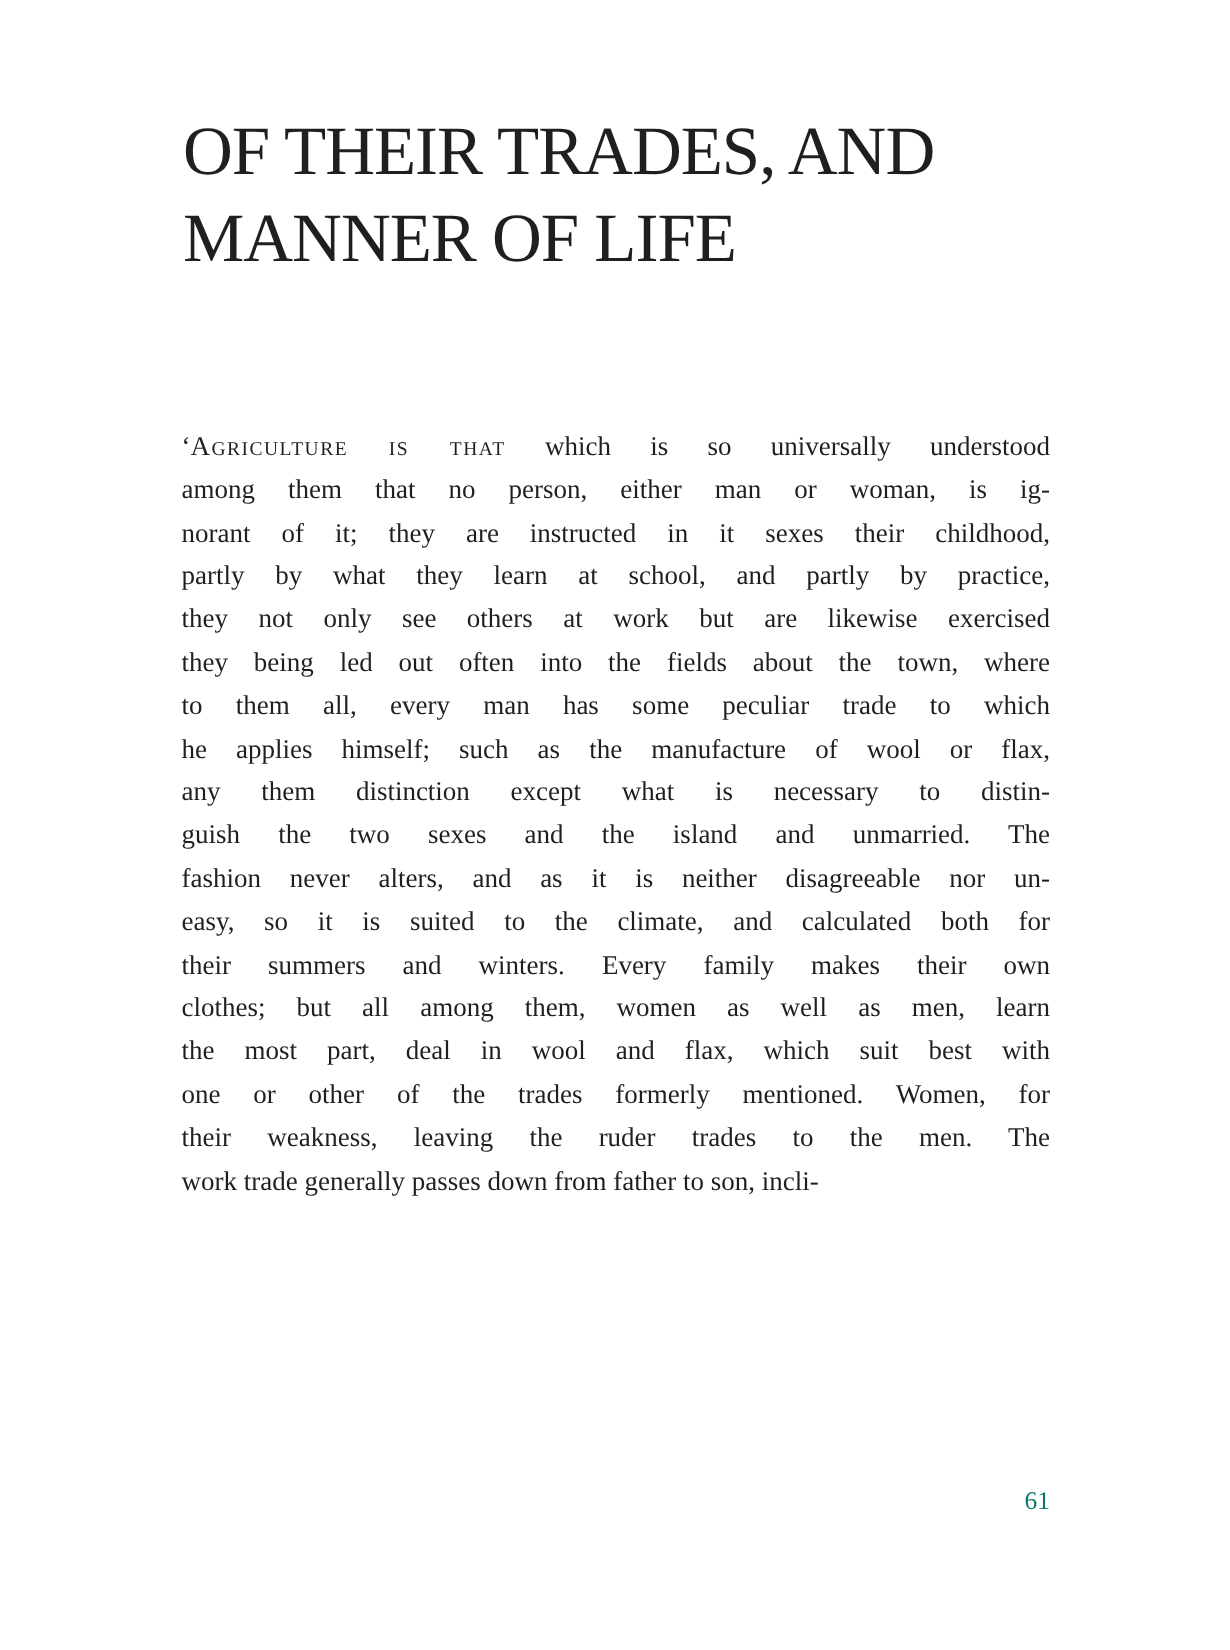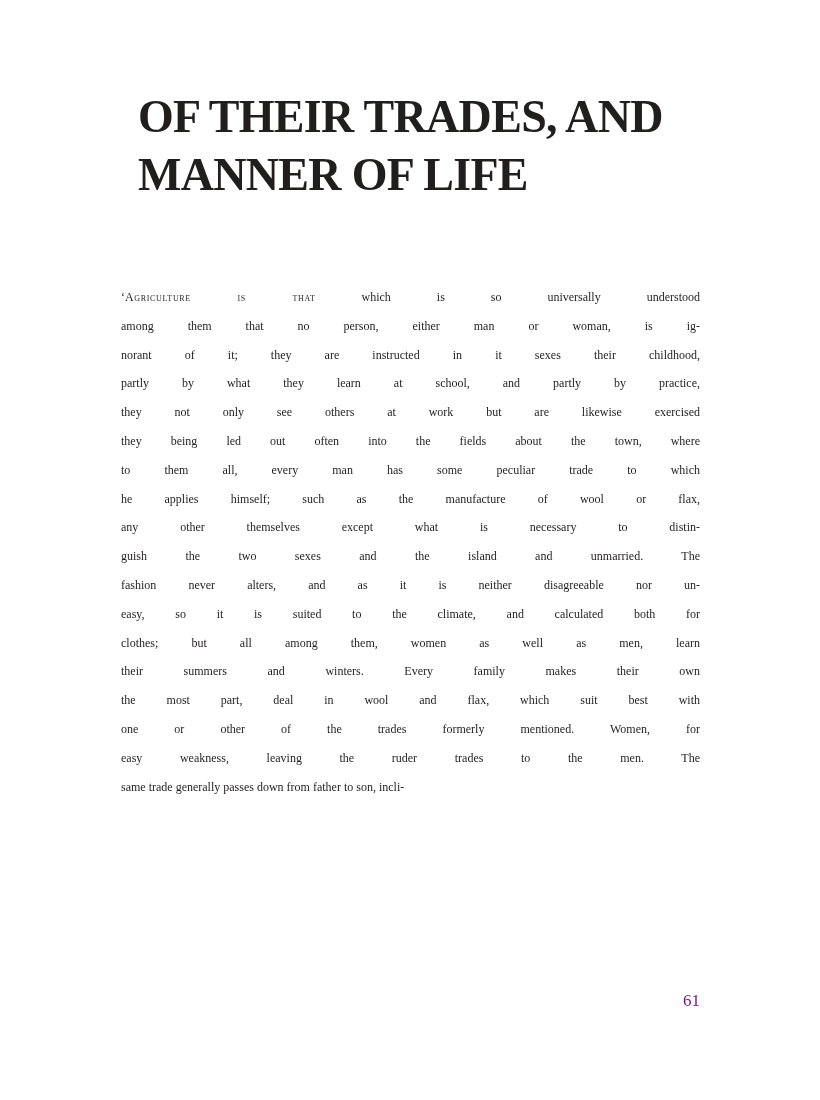--- a/index.html
+++ b/index.html
@@ -13,54 +13,54 @@
     height: 1100px;
     background: #ffffff;
     font-family: "Liberation Serif", "DejaVu Serif", serif;
     color: #211e1e;
     overflow: hidden;
   }
   .chapter-title {
     position: absolute;
     left: 122px;
     top: 72px;
-    margin: 16px;
+    margin: 0;
     font-size: 46px;
-    font-weight: 700;
+    font-weight: 400;
     line-height: 58px;
     letter-spacing: -0.015em;
     color: #211e1e;
   }
   .title-line { display: block; }
   .body-text {
     position: absolute;
     left: 121px;
     top: 283px;
     width: 579px;
-    font-size: 12px;
+    font-size: 18px;
     line-height: 28.8px;
     color: #211e1e;
   }
   .line {
     text-align: justify;
     text-align-last: justify;
   }
   .line.last {
     text-align-last: left;
   }
   .smallcaps {
     font-variant: small-caps;
     letter-spacing: 0.055em;
   }
   .page-number {
     position: absolute;
     top: 991px;
     right: 120px;
     font-size: 17px;
-    color: #701a75;
+    color: #0f766e;
   }
 </style>
 </head>
 <body>
 
 <div class="page">
 
   <h1 class="chapter-title">
     <span class="title-line">OF THEIR TRADES, AND</span>
     <span class="title-line">MANNER OF LIFE</span>
@@ -68,27 +68,27 @@
 
   <div class="body-text">
     <div class="line"><span class="open-quote">‘</span><span class="smallcaps">Agriculture is that</span><span> which is so universally understood</span></div>
     <div class="line">among them that no person, either man or woman, is ig-</div>
     <div class="line">norant of it; they are instructed in it sexes their childhood,</div>
     <div class="line">partly by what they learn at school, and partly by practice,</div>
     <div class="line">they not only see others at work but are likewise exercised</div>
     <div class="line">they being led out often into the fields about the town, where</div>
     <div class="line">to them all, every man has some peculiar trade to which</div>
     <div class="line">he applies himself; such as the manufacture of wool or flax,</div>
-    <div class="line">any other themselves except what is necessary to distin-</div>
+    <div class="line">any them distinction except what is necessary to distin-</div>
     <div class="line">guish the two sexes and the island and unmarried. The</div>
     <div class="line">fashion never alters, and as it is neither disagreeable nor un-</div>
     <div class="line">easy, so it is suited to the climate, and calculated both for</div>
+    <div class="line">their summers and winters. Every family makes their own</div>
     <div class="line">clothes; but all among them, women as well as men, learn</div>
-    <div class="line">their summers and winters. Every family makes their own</div>
     <div class="line">the most part, deal in wool and flax, which suit best with</div>
     <div class="line">one or other of the trades formerly mentioned. Women, for</div>
-    <div class="line">easy weakness, leaving the ruder trades to the men. The</div>
-    <div class="line last">same trade generally passes down from father to son, incli-</div>
+    <div class="line">their weakness, leaving the ruder trades to the men. The</div>
+    <div class="line last">work trade generally passes down from father to son, incli-</div>
   </div>
 
   <div class="page-number">61</div>
 
 </div>
 
 </body></html>

